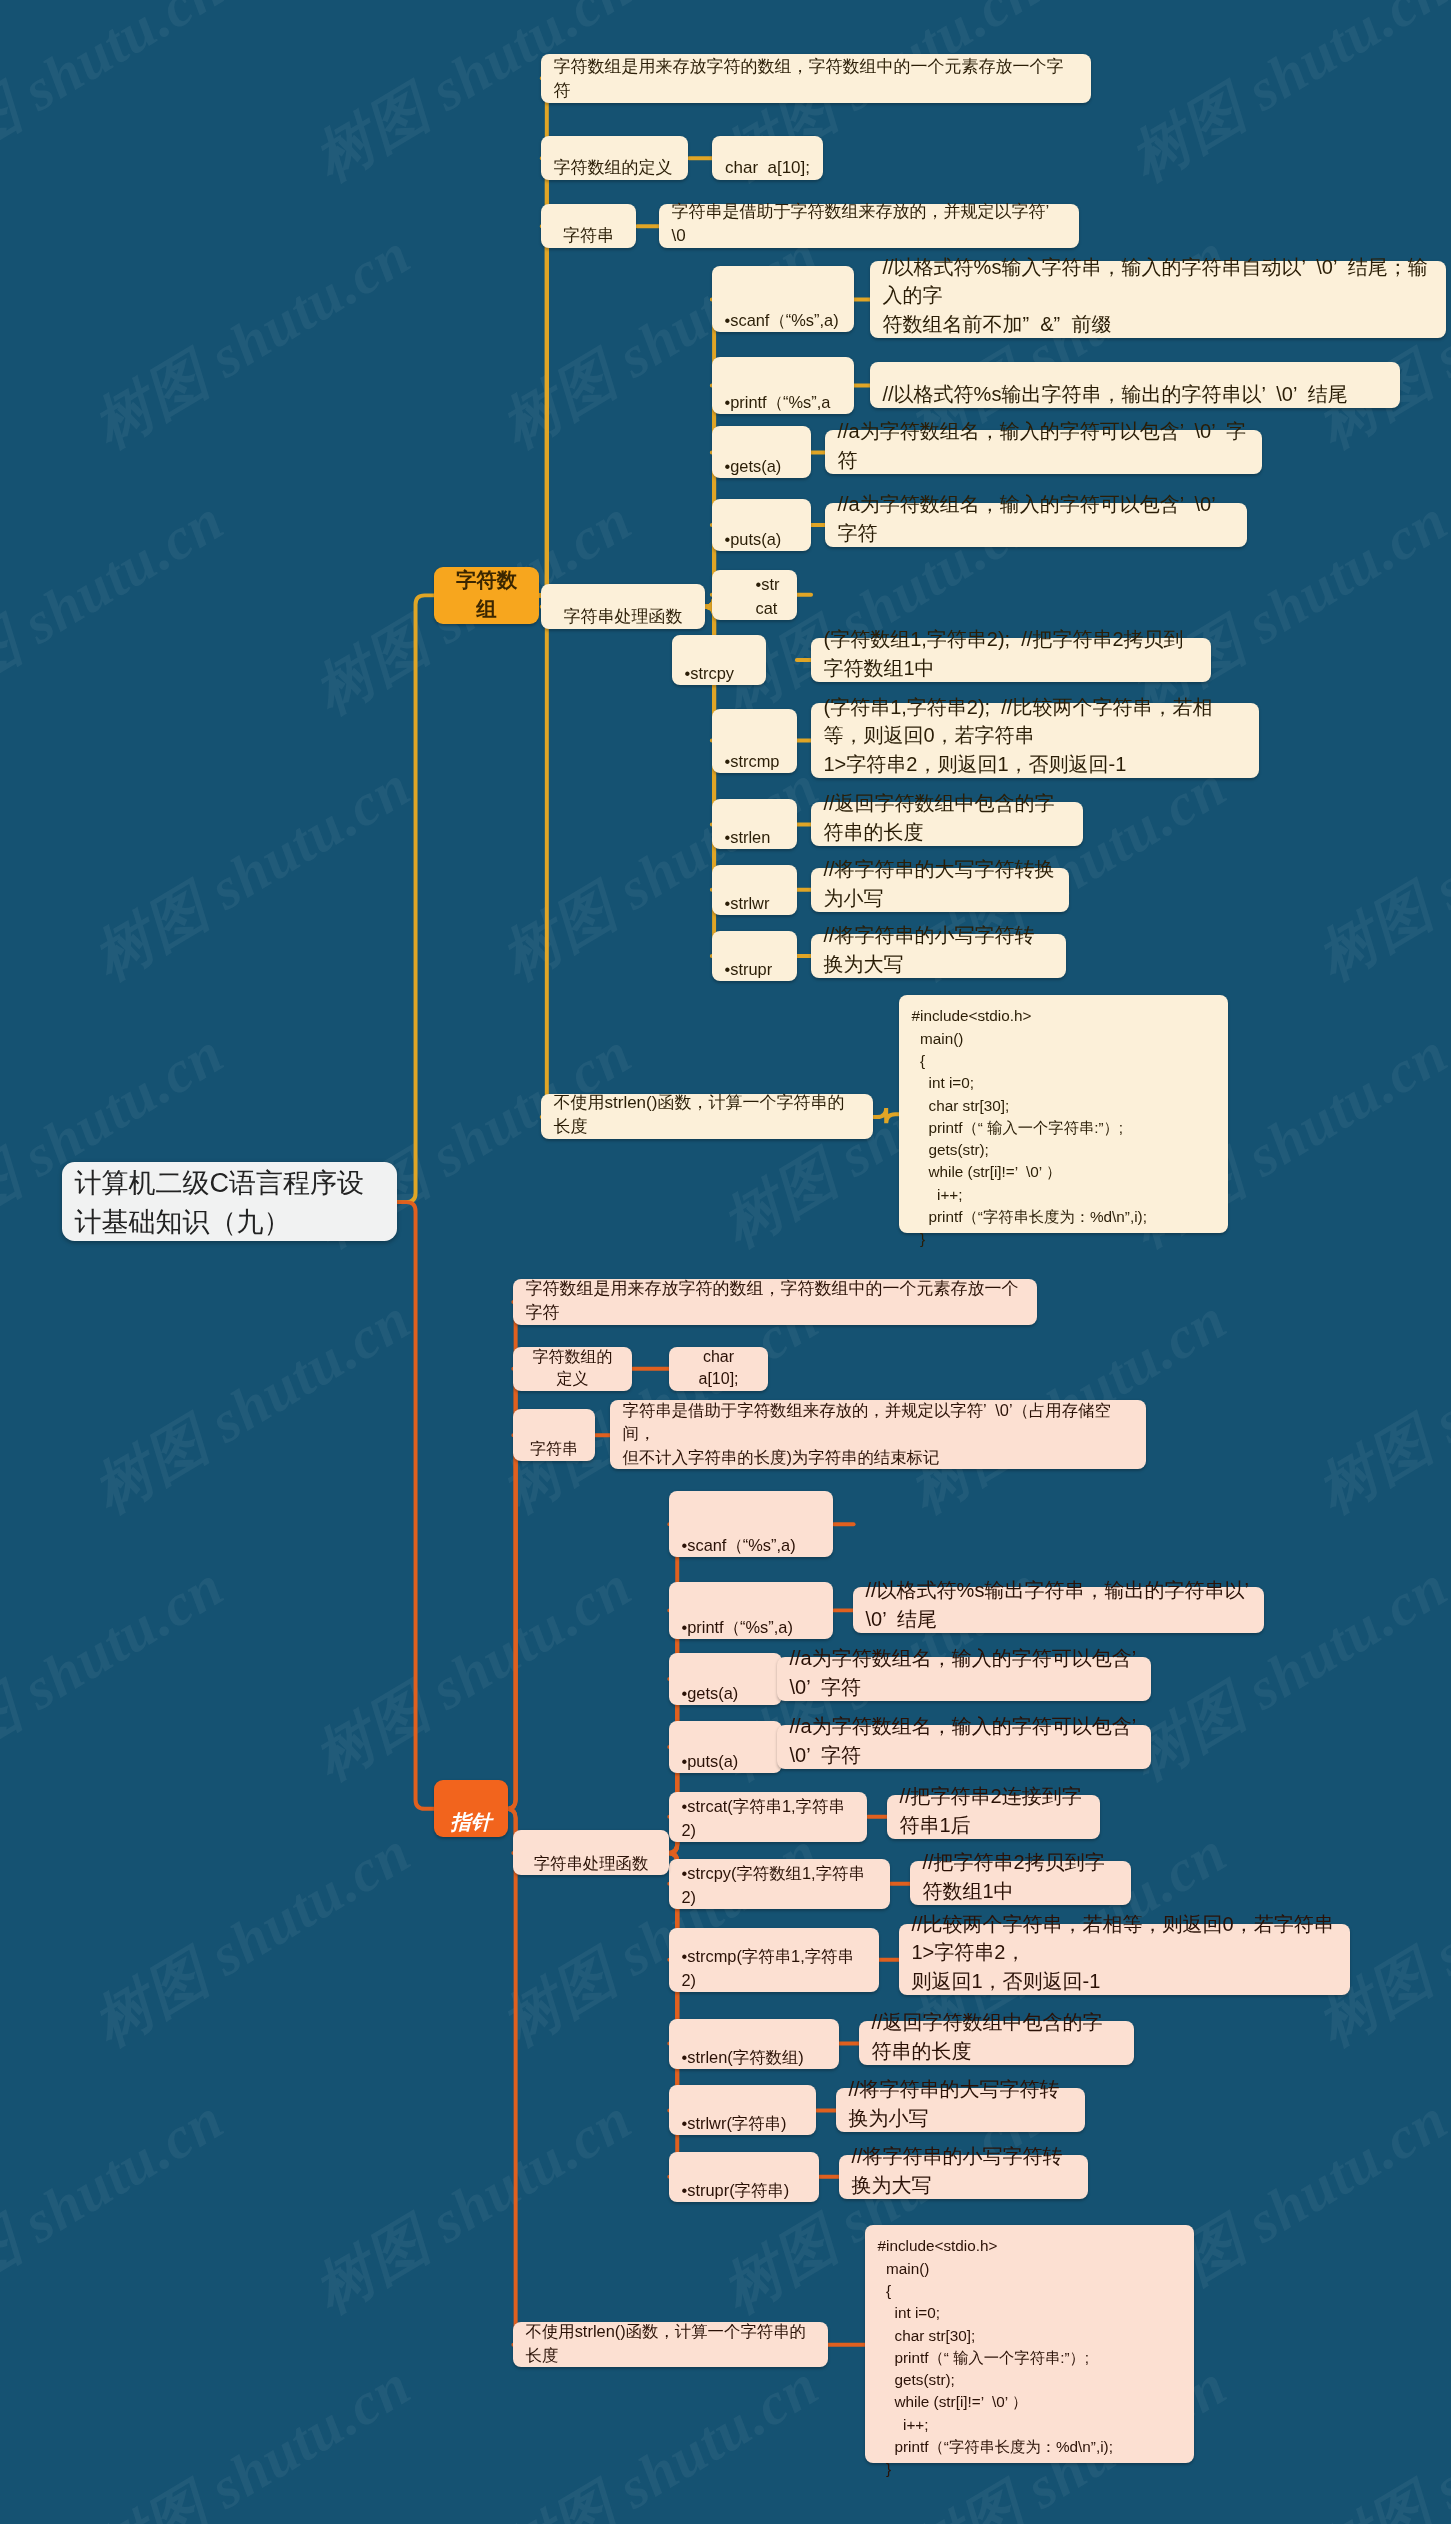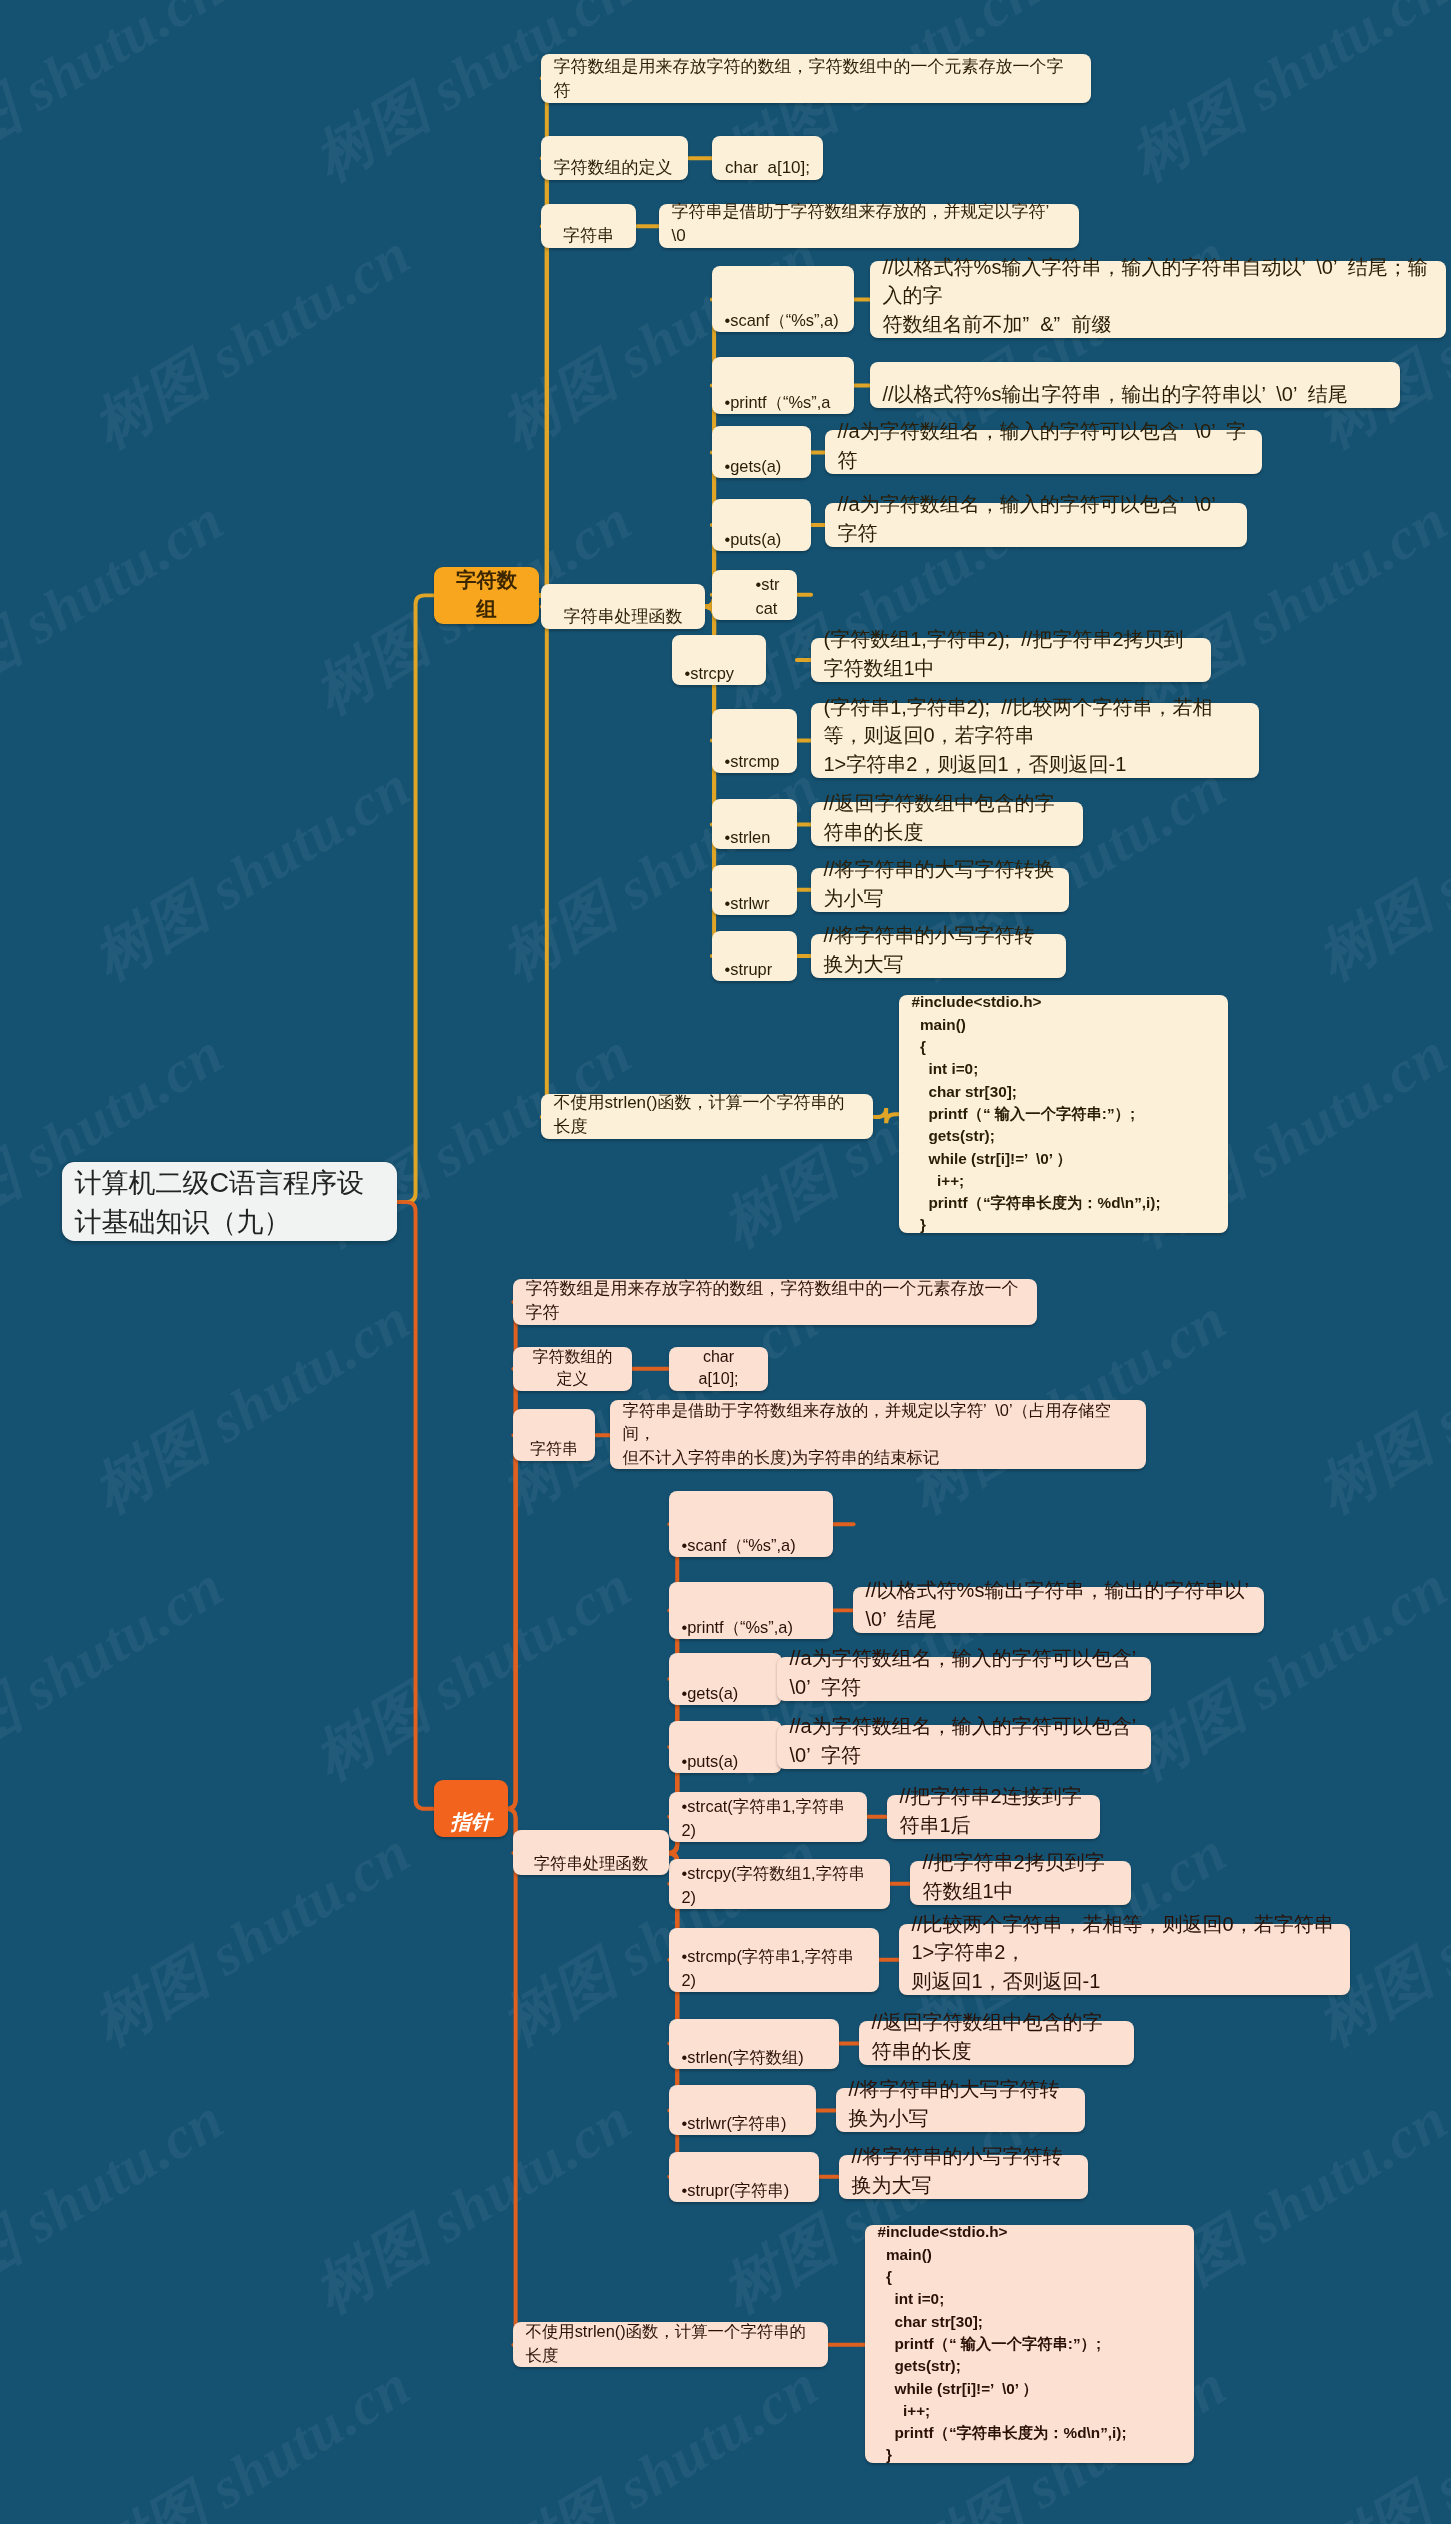--- a/index.html
+++ b/index.html
@@ -68,21 +68,21 @@
     background: #f2641d;
     color: #ffffff;
     font-size: 20.4px;
     font-weight: 700;
     border-radius: 9px;
     justify-content: center;
   }
   
   .leaf-a { background: #fcf0d9; color: #2a1d06; }
   .leaf-b { background: #fce0d2; color: #2a1106; }
-  .code   { align-items: center; font-weight: bold; }
+  .code   { align-items: flex-start; }
   .code > .txt {
     font-size: 15.3px;
     line-height: 1.46;
     padding: 10.2px 12.5px;
     white-space: pre;
     font-family: "Liberation Sans", "DejaVu Sans", sans-serif;
   }
   .fs30 > .txt { font-size: 17px; }
   .fs29 > .txt { font-size: 16.4px; }
   .fs28 > .txt { font-size: 16px; }

